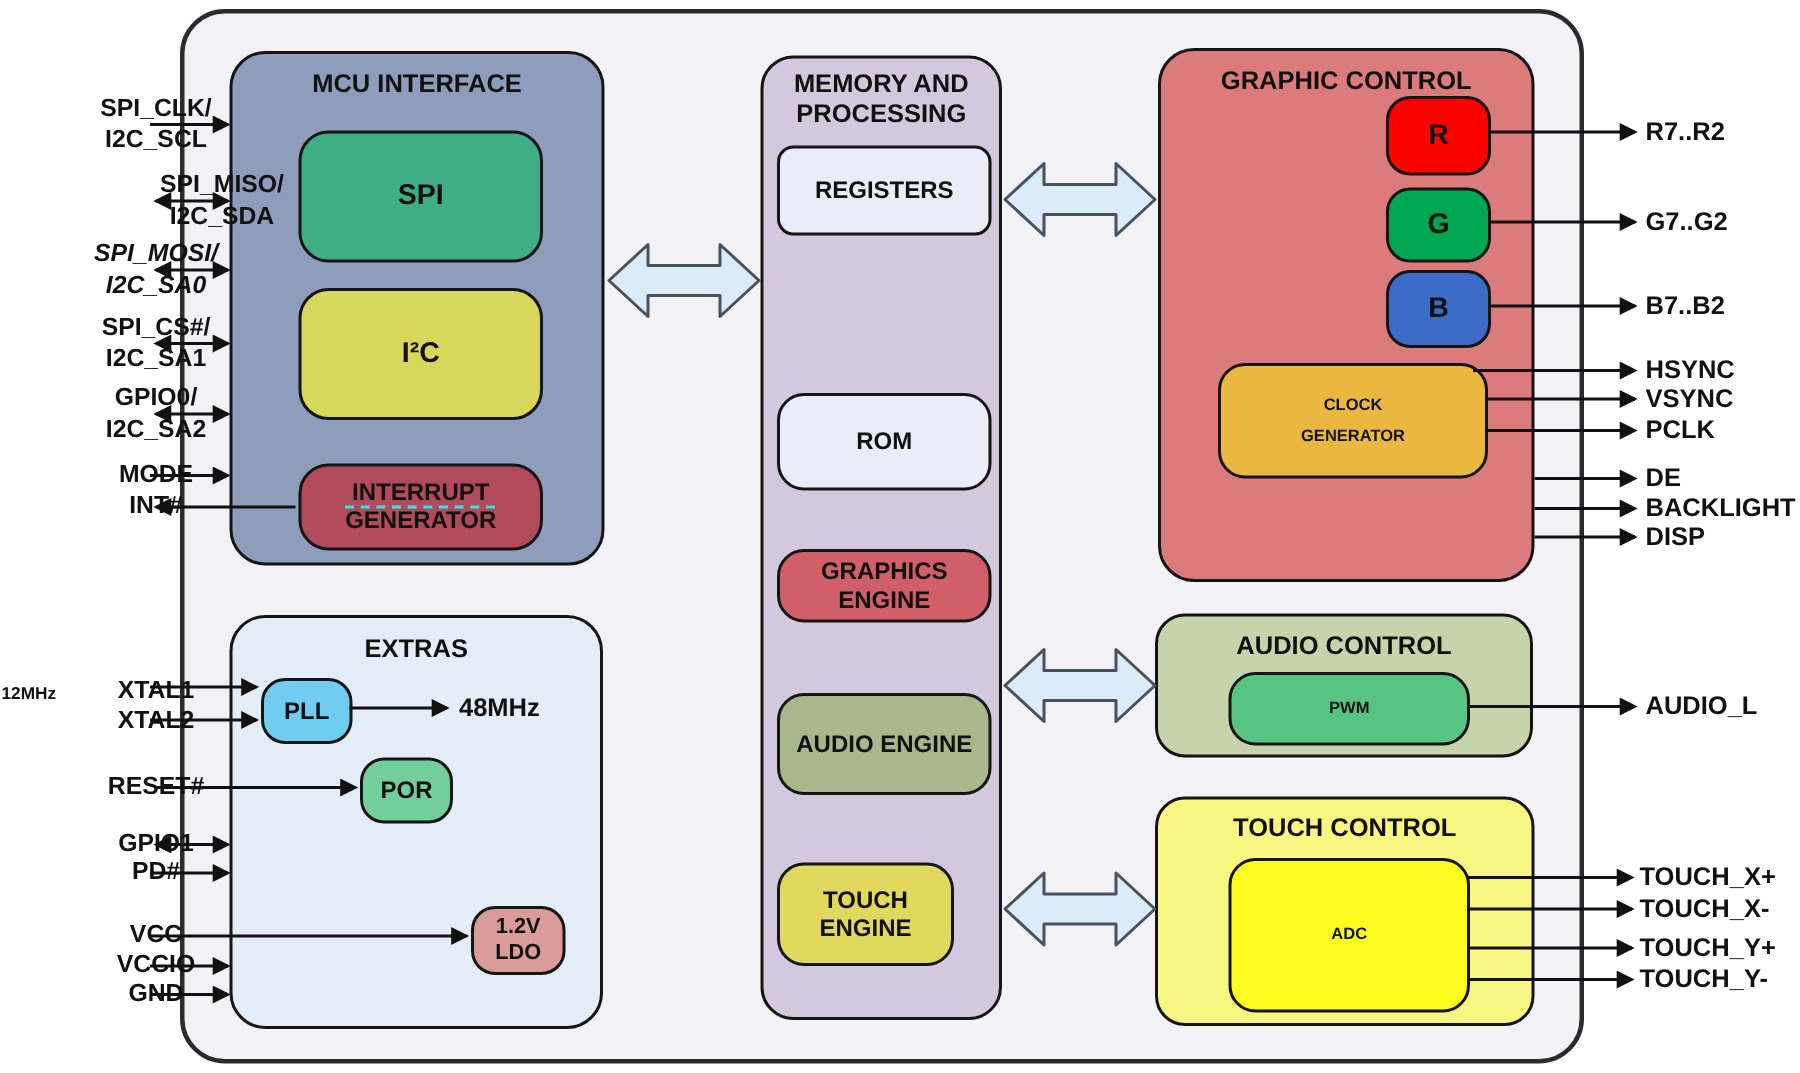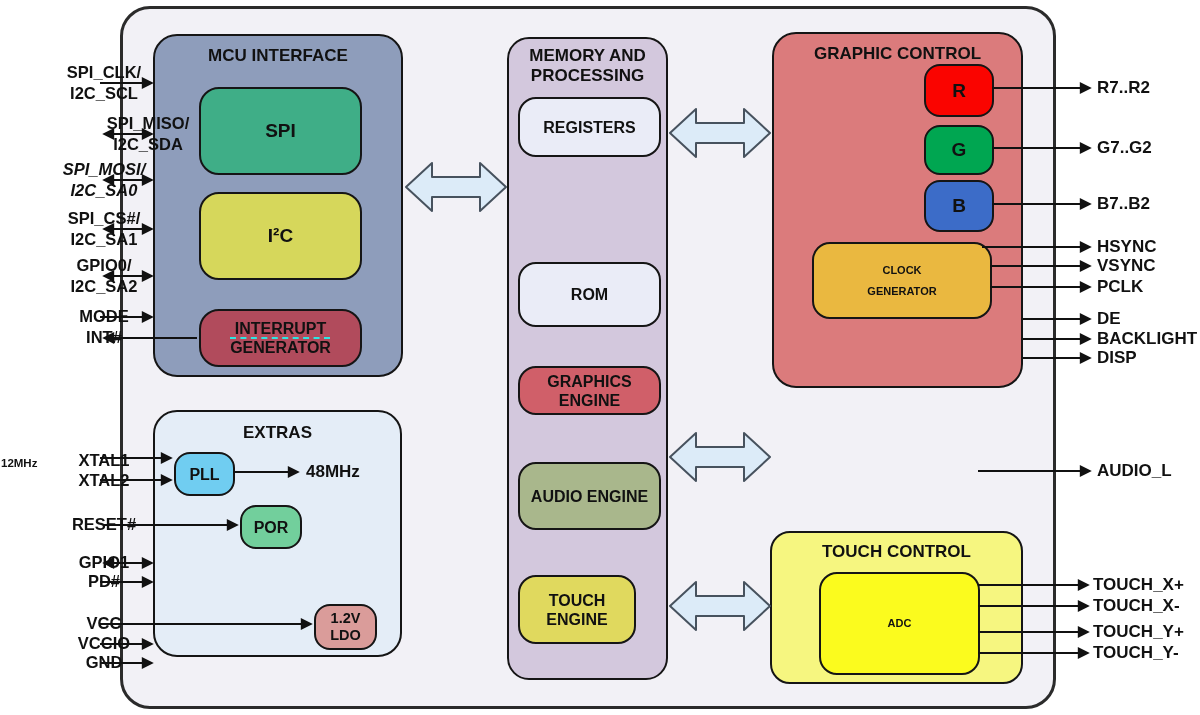--- a/index.html
+++ b/index.html
@@ -39,40 +39,40 @@
     </div>
     <div class="box f19" style="left:44px;top:156px;width:163px;height:88px;background:#d6d75b;border-radius:20px;">
       <span class="ln">I²C</span>
     </div>
     <div class="box f16" style="left:44px;top:273px;width:163px;height:58px;background:#b14b5c;border-radius:20px;">
       <span class="ln">INTERRUPT</span>
       <span class="ln squiggle">GENERATOR</span>
     </div>
   </div>
 
-  <div class="block" style="left:153px;top:410px;width:249px;height:247px;background:#e4edf7;padding-left:18px;">
+  <div class="block" style="left:153px;top:410px;width:249px;height:276px;background:#e4edf7;padding-left:18px;">
     <div class="btitle" style="top:11px;">EXTRAS</div>
     <div class="box f16" style="left:19px;top:40px;width:61px;height:44px;background:#70cdf1;border-radius:16px;">
       <span class="ln">PLL</span>
     </div>
     <div class="box f16" style="left:85px;top:93px;width:62px;height:44px;background:#72cf9c;border-radius:16px;">
       <span class="ln">POR</span>
     </div>
     <div class="box f14" style="left:159px;top:192px;width:63px;height:46px;background:#da9c9a;border-radius:16px;">
       <span class="ln">1.2V</span>
       <span class="ln">LDO</span>
     </div>
   </div>
 
   <div class="block" style="left:507px;top:37px;width:161px;height:643px;background:#d3c8dd;border-radius:22px;">
     <div class="btitle" style="top:7px;">
       <span class="ln">MEMORY AND</span>
       <span class="ln">PROCESSING</span>
     </div>
-    <div class="box f16" style="left:9px;top:58px;width:143px;height:60px;background:#eaecf7;">
+    <div class="box f16" style="left:9px;top:58px;width:143px;height:60px;background:#eaecf7;border-radius:11px;">
       <span class="ln">REGISTERS</span>
     </div>
     <div class="box f16" style="left:9px;top:223px;width:143px;height:65px;background:#eaecf7;">
       <span class="ln">ROM</span>
     </div>
     <div class="box f16" style="left:9px;top:327px;width:143px;height:49px;background:#d05f69;">
       <span class="ln">GRAPHICS</span>
       <span class="ln">ENGINE</span>
     </div>
     <div class="box f16" style="left:9px;top:423px;width:143px;height:68px;background:#a9b78c;">
@@ -94,20 +94,26 @@
     </div>
     <div class="box f19" style="left:150px;top:146px;width:70px;height:52px;background:#3c6cc8;border-radius:16px;">
       <span class="ln">B</span>
     </div>
     <div class="box f17" style="left:38px;top:208px;width:180px;height:77px;background:#eab840;">
       <span class="ln">CLOCK</span>
       <span class="ln">GENERATOR</span>
     </div>
   </div>
 
+  <div class="block" style="left:770px;top:409px;width:252px;height:96px;background:#c6d3ab;border-radius:20px;">
+    <div class="btitle" style="top:10px;">AUDIO CONTROL</div>
+    <div class="box f17" style="left:47px;top:37px;width:161px;height:49px;background:#58c481;">
+      <span class="ln">PWM</span>
+    </div>
+  </div>
 
   <div class="block" style="left:770px;top:531px;width:253px;height:153px;background:#f6f680;border-radius:20px;">
     <div class="btitle" style="top:9px;">TOUCH CONTROL</div>
     <div class="box f17" style="left:47px;top:39px;width:161px;height:103px;background:#fbfb1e;">
       <span class="ln">ADC</span>
     </div>
   </div>
 
   <svg class="wires" viewBox="0 0 1200 715">
     <defs>

